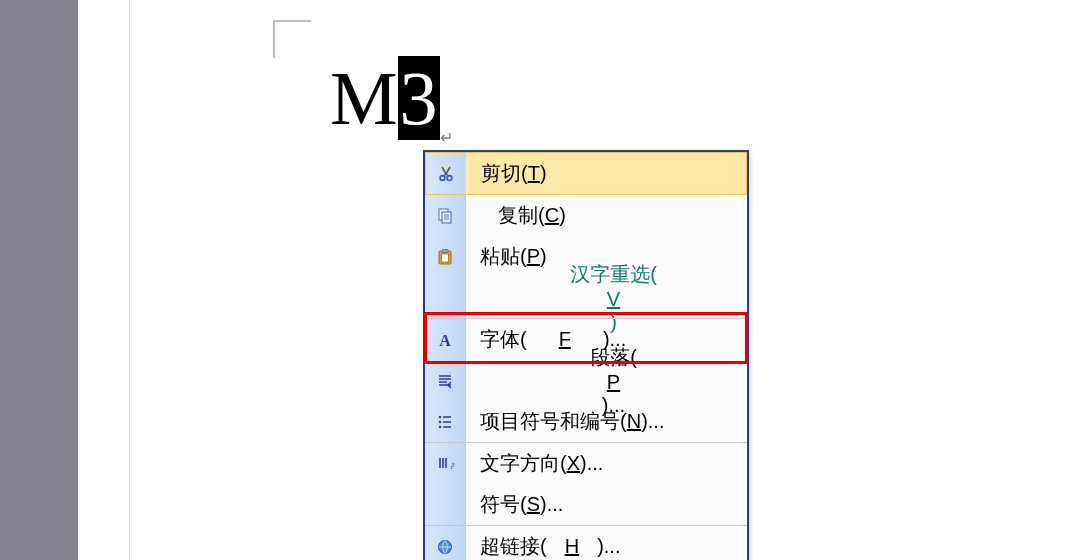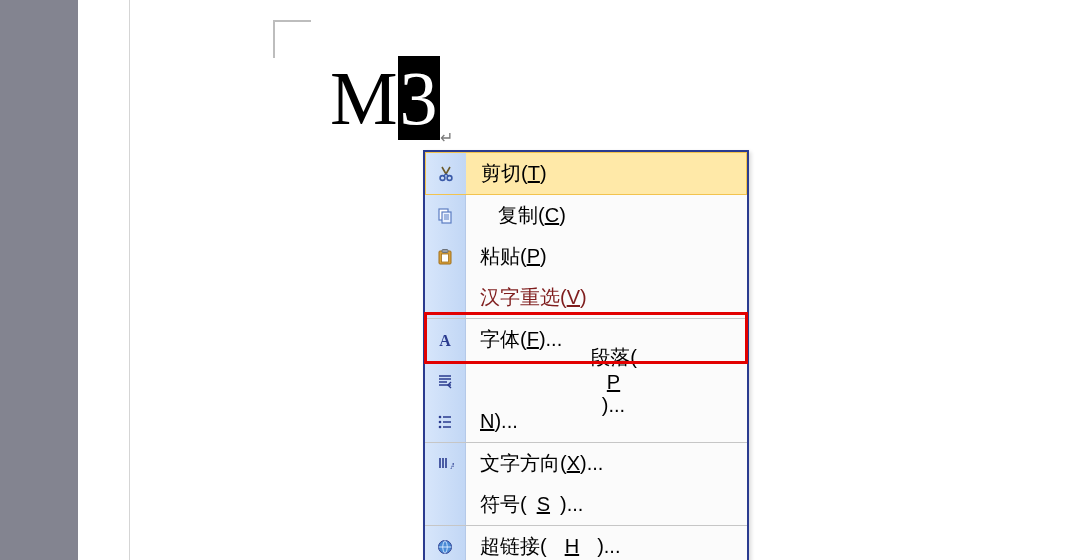--- a/index.html
+++ b/index.html
@@ -10,21 +10,21 @@
   .sel{background:#000;color:#fff;padding:0 2px;}
   .para-mark{position:absolute;left:440px;top:128px;font-size:16px;color:#7a7a7a;}
   .ctx{position:absolute;left:423px;top:150px;width:322px;border:2px solid #2a3b8f;background:#fbfbfb;box-shadow:2px 2px 4px rgba(0,0,0,.15);}
   .ctx-row{display:flex;align-items:center;height:41px;position:relative;}
   .ctx-iconcol{width:40px;height:100%;display:flex;align-items:center;justify-content:center;background:linear-gradient(to right,#d7e6fb,#c2d7f5);border-right:1px solid #b5c9e8;}
   .ctx-label{flex:1;padding-left:14px;font-size:20px;color:#000;display:flex;align-items:center;}
   .ctx-row.hovered .ctx-label-bg{background:#ffe9a8;}
   .ctx-label-bg{position:absolute;left:40px;right:0;top:0;bottom:0;}
   .ctx-row.hovered{border:1px solid #f2c34e;}
   .ctx-label span.u{text-decoration:underline;}
-  .ctx-row.disabled .ctx-label{color:#7f1d1d;}
+  .ctx-row.disabled .ctx-label{color:#0f766e;flex-direction:column;}
   .ctx-row.sep{border-top:1px solid #c6c6c6;}
   .highlight-box{position:absolute;left:424px;top:312px;width:318px;height:46px;border:3px solid #e20000;pointer-events:none;}
   svg{display:block;}
 </style>
 </head>
 <body>
 
 <div class="sidebar"></div>
 <div class="page"></div>
 <div class="corner-mark"></div>
@@ -90,21 +90,21 @@
         <span>)</span>
       </div>
     </div>
     <div class="ctx-row sep">
       <div class="ctx-label-bg"></div>
       <div class="ctx-iconcol">
         <svg width="18" height="18" viewBox="0 0 18 18">
           <text x="9" y="15" text-anchor="middle" font-family="Times New Roman,serif" font-size="16" font-weight="bold" fill="#2a3b8f">A</text>
         </svg>
       </div>
-      <div class="ctx-label" style="position: relative;">
+      <div class="ctx-label" style="position: relative; gap: 32px;">
         <span>字体(</span>
         <span class="u">F</span>
         <span>)...</span>
       </div>
     </div>
     <div class="ctx-row">
       <div class="ctx-label-bg"></div>
       <div class="ctx-iconcol">
         <svg width="18" height="18" viewBox="0 0 18 18">
           <path d="M3 4h12M3 7h12M3 10h8M3 13h12" stroke="#2a3b8f" stroke-width="1.6"></path>
@@ -121,20 +121,21 @@
       <div class="ctx-label-bg"></div>
       <div class="ctx-iconcol">
         <svg width="18" height="18" viewBox="0 0 18 18">
           <circle cx="4" cy="4" r="1.3" fill="#2a3b8f"></circle>
           <circle cx="4" cy="9" r="1.3" fill="#2a3b8f"></circle>
           <circle cx="4" cy="14" r="1.3" fill="#2a3b8f"></circle>
           <path d="M7 4h8M7 9h8M7 14h8" stroke="#2a3b8f" stroke-width="1.6"></path>
         </svg>
       </div>
       <div class="ctx-label" style="position: relative;">
+        <span>项目符号和编号(</span>
         <span class="u">N</span>
         <span>)...</span>
       </div>
     </div>
     <div class="ctx-row sep">
       <div class="ctx-label-bg"></div>
       <div class="ctx-iconcol">
         <svg width="18" height="18" viewBox="0 0 18 18">
           <path d="M4 3v10M7 3v10M10 3v10" stroke="#2a3b8f" stroke-width="1.6"></path>
           <text x="14" y="14" font-size="9" fill="#2a3b8f" font-family="serif">A</text>
@@ -142,21 +143,21 @@
       </div>
       <div class="ctx-label" style="position: relative;">
         <span>文字方向(</span>
         <span class="u">X</span>
         <span>)...</span>
       </div>
     </div>
     <div class="ctx-row">
       <div class="ctx-label-bg"></div>
       <div class="ctx-iconcol"></div>
-      <div class="ctx-label" style="position: relative; gap: 10px;">
+      <div class="ctx-label" style="position: relative;">
         <span>符号(</span>
         <span class="u">S</span>
         <span>)...</span>
       </div>
     </div>
     <div class="ctx-row sep">
       <div class="ctx-label-bg"></div>
       <div class="ctx-iconcol">
         <svg width="18" height="18" viewBox="0 0 18 18">
           <circle cx="9" cy="9" r="6.5" fill="#4a8bd6" stroke="#2a3b8f" stroke-width="1"></circle>

